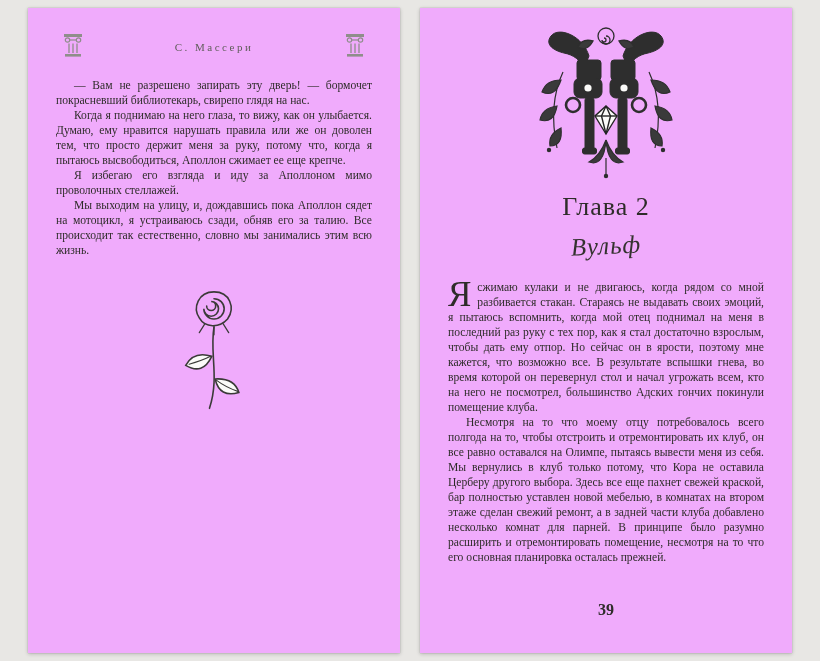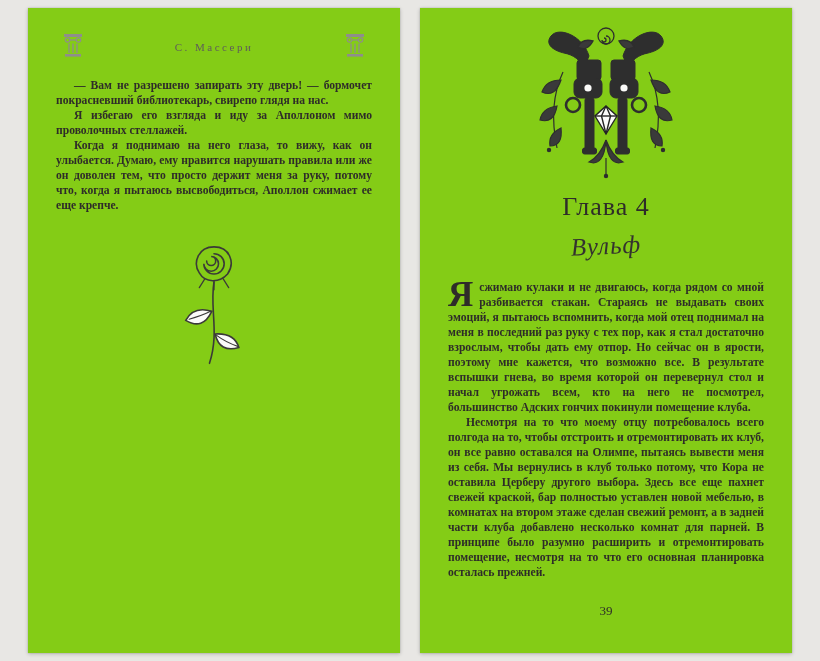--- a/index.html
+++ b/index.html
@@ -20,21 +20,21 @@
     left: 28px;
     top: 8px;
     width: 764px;
     height: 645px;
     display: flex;
     gap: 20px;
   }
   .page {
     width: 372px;
     height: 645px;
-    background: #84cc16;
+    background: #f0abfc;
     box-shadow: 0 1px 4px rgba(0,0,0,0.22), 0 0 1px rgba(0,0,0,0.25);
     box-sizing: border-box;
     position: relative;
   }
   .page.left  { padding: 24px 28px 0 28px; }
   .page.right { padding: 12px 28px 0 28px; }
 
   
   .page-header {
     display: flex;
@@ -50,21 +50,20 @@
   }
 
   
   .para {
     margin: 0;
     font-size: 11.6px;
     line-height: 15px;
     text-align: justify;
     text-indent: 1.55em;
     hyphens: auto;
-    font-weight: bold;
   }
   .para.nodent { text-indent: 0; }
 
   .dropcap {
     float: left;
     font-size: 35px;
     line-height: 27px;
     padding: 1px 6px 0 0;
     color: #2e2c29;
   }
@@ -96,22 +95,22 @@
     margin: 10px 0 20px 0;
     letter-spacing: 1px;
   }
 
   .page-number {
     position: absolute;
     bottom: 34px;
     left: 0;
     width: 100%;
     text-align: center;
-    font-size: 13px;
-    font-weight: normal;
+    font-size: 16px;
+    font-weight: bold;
   }
 </style>
 </head>
 <body>
 
 <div class="spread">
 
   <div class="page left">
 
     <div class="page-header">
@@ -132,22 +131,23 @@
           <circle cx="5.5" cy="8" r="2.2" fill="none" stroke="#8f8e8b" stroke-width="1.2"></circle>
           <circle cx="16.5" cy="8" r="2.2" fill="none" stroke="#8f8e8b" stroke-width="1.2"></circle>
           <path d="M7.5,8 h7" stroke="#8f8e8b" stroke-width="1.2"></path>
           <path d="M7,11.5 v9.5 M11,11.5 v9.5 M15,11.5 v9.5" stroke="#8f8e8b" stroke-width="1.3"></path>
           <rect x="3" y="22" width="16" height="2.6" fill="#8f8e8b"></rect>
         </svg>
       </span>
     </div>
 
     <p class="para">— Вам не разрешено запирать эту дверь! — бормочет покрасневший библиотекарь, свирепо глядя на нас.</p>
+    <p class="para">Когда я поднимаю на него глаза, то вижу, как он улыбается. Думаю, ему нравится нарушать правила или же он доволен тем, что просто держит меня за руку, потому что, когда я пытаюсь высвободиться, Аполлон сжимает ее еще крепче.</p>
     <p class="para">Я избегаю его взгляда и иду за Аполлоном мимо проволочных стеллажей.</p>
-    <p class="para">Когда я поднимаю на него глаза, то вижу, как он улыбается. Думаю, ему нравится нарушать правила или же он доволен тем, что просто держит меня за руку, потому что, когда я пытаюсь высвободиться, Аполлон сжимает ее еще крепче.</p>
+    <p class="para">Мы выходим на улицу, и, дождавшись пока Аполлон сядет на мотоцикл, я устраиваюсь сзади, обняв его за талию. Все происходит так естественно, словно мы занимались этим всю жизнь.</p>
 
     <div class="rose-wrap">
       <svg width="96" height="130" viewBox="0 0 80 115">
         <g stroke="#3b3a38" fill="none" stroke-width="1.4" stroke-linecap="round">
           <path d="M40,38 C36,62 45,82 36,110"></path>
           <path d="M38,64 q-16,-5 -23,8 q15,9 23,-8z" fill="#fbfbf9"></path>
           <path d="M18,71 q11,-3 19,-7" stroke-width="1"></path>
           <path d="M41,84 q17,-1 21,12 q-17,5 -21,-12z" fill="#fbfbf9"></path>
           <path d="M61,95 q-11,-4 -19,-10" stroke-width="1"></path>
           <path d="M40,7 C54,7 59,21 52,31 C45,39 32,39 27,30 C21,21 26,7 40,7z"></path>
@@ -214,21 +214,21 @@
 
         <g stroke="#2e2e2e" stroke-width="1.2">
           <path d="M95,120 q-6,16 -17,22 q15,5 17,-22z" fill="#3a3a3a"></path>
           <path d="M95,120 q6,16 17,22 q-15,5 -17,-22z" fill="#3a3a3a"></path>
           <path d="M95,138 l0,16" fill="none"></path>
           <circle cx="95" cy="156" r="1.6" fill="#2e2e2e"></circle>
         </g>
       </svg>
     </div>
 
-    <div class="chapter-title">Глава 4</div>
+    <div class="chapter-title">Глава 2</div>
 
     <div class="handwritten">Вульф</div>
 
     <p class="para nodent">
       <span class="dropcap">Я</span><span>сжимаю кулаки и не двигаюсь, когда рядом со мной разбивается стакан. Стараясь не выдавать своих эмоций, я пытаюсь вспомнить, когда мой отец поднимал на меня в последний раз руку с тех пор, как я стал достаточно взрослым, чтобы дать ему отпор. Но сейчас он в ярости, поэтому мне кажется, что возможно все. В результате вспышки гнева, во время которой он перевернул стол и начал угрожать всем, кто на него не посмотрел, большинство Адских гончих покинули помещение клуба.</span>
     </p>
     <p class="para">Несмотря на то что моему отцу потребовалось всего полгода на то, чтобы отстроить и отремонтировать их клуб, он все равно оставался на Олимпе, пытаясь вывести меня из себя. Мы вернулись в клуб только потому, что Кора не оставила Церберу другого выбора. Здесь все еще пахнет свежей краской, бар полностью уставлен новой мебелью, в комнатах на втором этаже сделан свежий ремонт, а в задней части клуба добавлено несколько комнат для парней. В принципе было разумно расширить и отремонтировать помещение, несмотря на то что его основная планировка осталась прежней.</p>
 
     <div class="page-number">39</div>
   </div>

